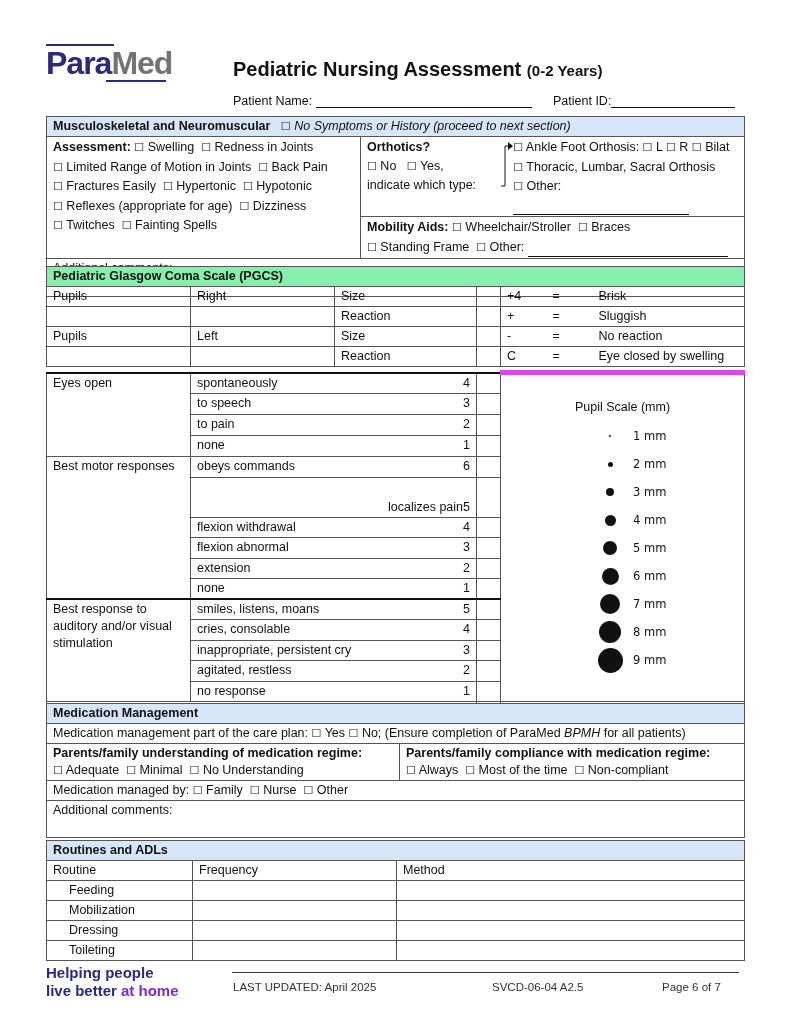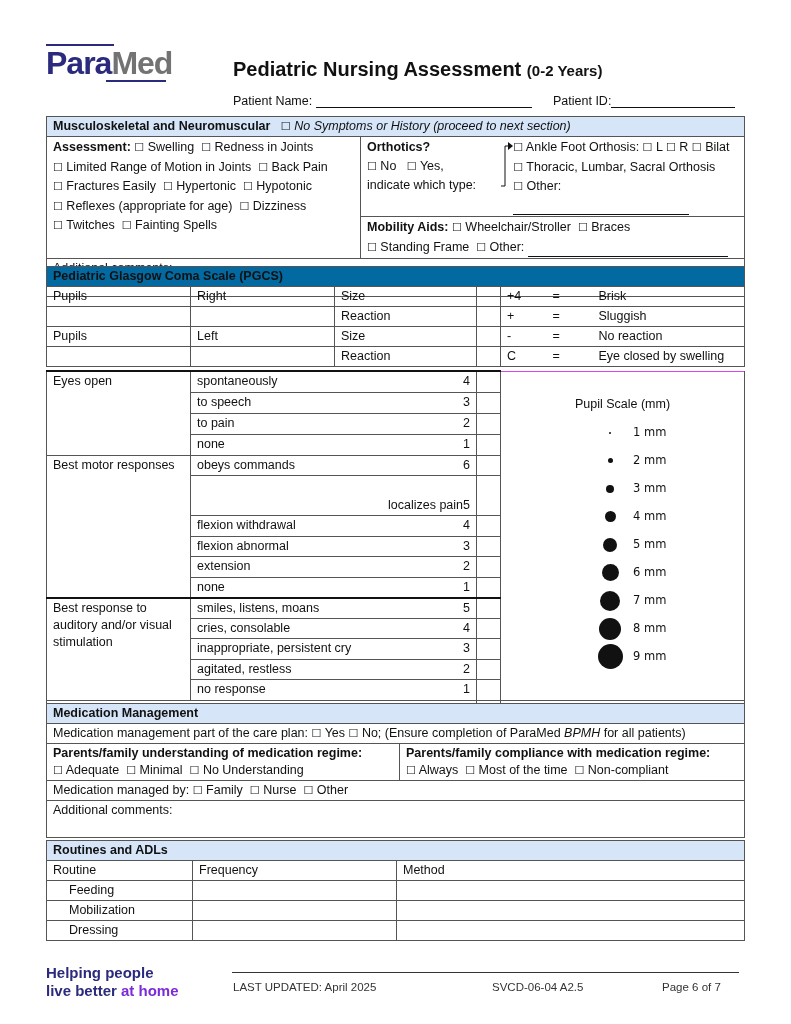--- a/index.html
+++ b/index.html
@@ -12,21 +12,21 @@
   .logo-med { color: #737373; }
   .logo-under { height: 2px; background: #2b2a7c; width: 60px; margin-left: 60px; }
   .title { left: 233px; top: 58px; font-size: 20px; font-weight: bold; }
   .title small { font-size: 15px; }
   .patient { top: 94px; font-size: 12.5px; }
   .uline { display: inline-block; border-bottom: 1px solid #111; height: 13px; vertical-align: bottom; }
 
   table { border-collapse: collapse; position: absolute; left: 46px; width: 699px; font-size: 12.5px; }
   td { border: 1px solid #555; padding: 1px 6px; vertical-align: top; line-height: 17px; }
   .hdr-blue { background: #d6e6f8; font-weight: bold; }
-  .hdr-purple { background: #0369a1; font-weight: bold; }
+  .hdr-purple { background: #86efac; font-weight: bold; }
   .b { font-weight: bold; }
   .i { font-style: italic; }
   .num { text-align: right; }
   .cb { font-family: "DejaVu Sans", sans-serif; font-size: 11px; }
   .thick-top td { border-top: 2px solid #111; }
   .pupil-row { display: flex; align-items: center; height: 28px; }
   .dot-wrap { width: 30px; display: flex; justify-content: center; margin-left: 88px; }
   .dot { background: #111; border-radius: 50%; }
   .dot-label { margin-left: 8px; font-size: 11.5px; font-family: "DejaVu Sans", sans-serif; }
   .footer-tag { left: 46px; top: 964px; font-size: 15px; font-weight: bold; color: #2b2a7c; line-height: 18px; }
@@ -184,21 +184,21 @@
   <tbody>
       <tr class="thick-top">
     <td rowspan="4">Eyes open</td>
     <td style="height:21px;">
           <div style="display:flex;justify-content:space-between;">
             <span>spontaneously</span>
             <span>4</span>
           </div>
         </td>
     <td></td>
-    <td rowspan="15" style="border-top:1px solid #d946ef; padding-top:24px;">
+    <td rowspan="15" style="border-top:5px solid #d946ef; padding-top:24px;">
       <div style="text-align:center;font-size:12.5px;margin-bottom:6px;">Pupil Scale (mm)</div>
       <div class="pupil-row">
             <div class="dot-wrap">
               <div class="dot" style="width:2px;height:2px;"></div>
             </div>
             <span class="dot-label">1 mm</span>
           </div>
       <div class="pupil-row">
             <div class="dot-wrap">
               <div class="dot" style="width:5px;height:5px;"></div>
@@ -453,20 +453,25 @@
   <tr>
         <td style="padding-left:22px;">Mobilization</td>
         <td></td>
         <td></td>
       </tr>
   <tr>
         <td style="padding-left:22px;">Dressing</td>
         <td></td>
         <td></td>
       </tr>
+  <tr>
+        <td style="padding-left:22px;">Toileting</td>
+        <td></td>
+        <td></td>
+      </tr>
 </tbody>
   </table>
 
 <div class="abs footer-tag">
   <div>Helping people</div>
   <div><span>live better </span><span class="accent">at home</span></div>
 </div>
 <div class="abs footer-line"></div>
 <div class="abs footer-text" style="left:233px;">LAST UPDATED: April 2025</div>
 <div class="abs footer-text" style="left:492px;">SVCD-06-04 A2.5</div>

